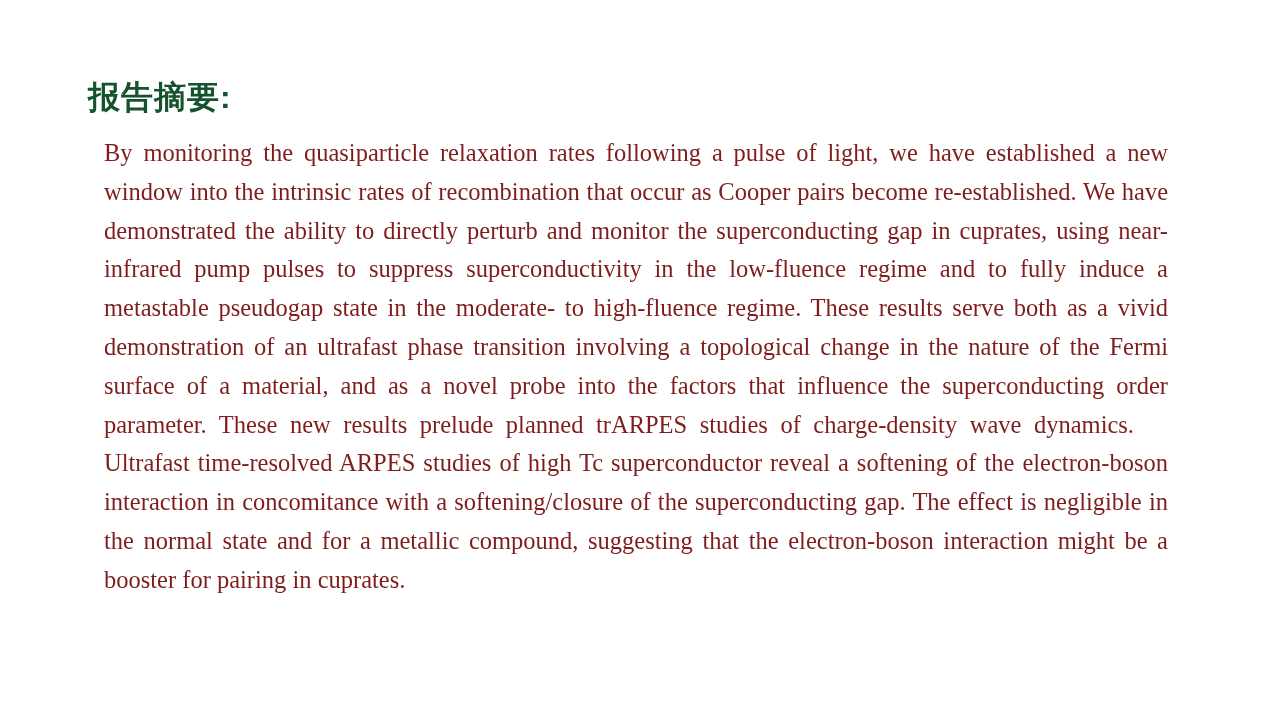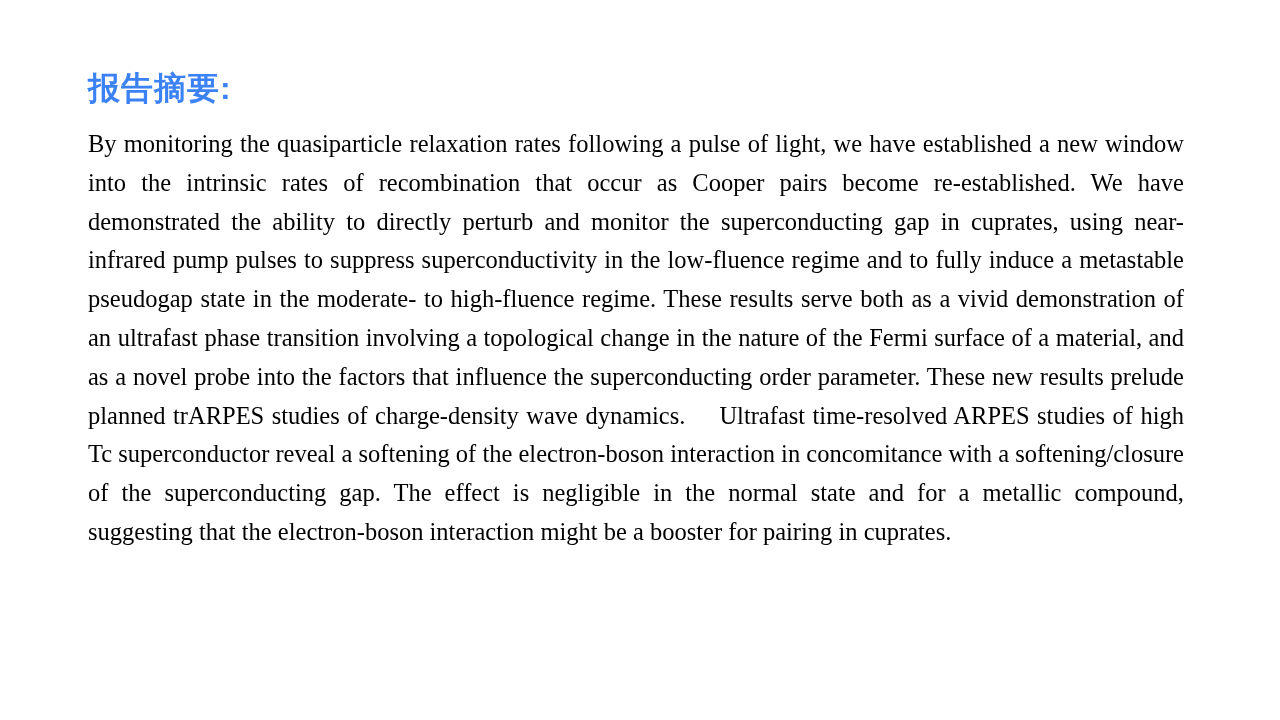--- a/index.html
+++ b/index.html
@@ -18,31 +18,31 @@
     position: absolute;
     left: 88px;
     top: 64px;
     width: 1096px;
   }
   .heading {
     font-family: "Liberation Sans", "DejaVu Sans", sans-serif;
     font-weight: 700;
     font-size: 32px;
     line-height: 42px;
-    color: #3b82f6;
-    margin: 3px 0 16px 0;
+    color: #14532d;
+    margin: 12px 0 16px 0;
     letter-spacing: 1px;
   }
   .abstract {
     font-family: "Liberation Serif", "DejaVu Serif", serif;
     font-size: 24.5px;
     line-height: 38.8px;
-    color: #000000;
+    color: #7f1d1d;
     text-align: justify;
-    margin: 0;
+    margin: 16px;
   }
   .sentence-gap {
     display: inline-block;
     width: 34px;
     height: 1px;
   }
 </style>
 </head>
 <body>
 

